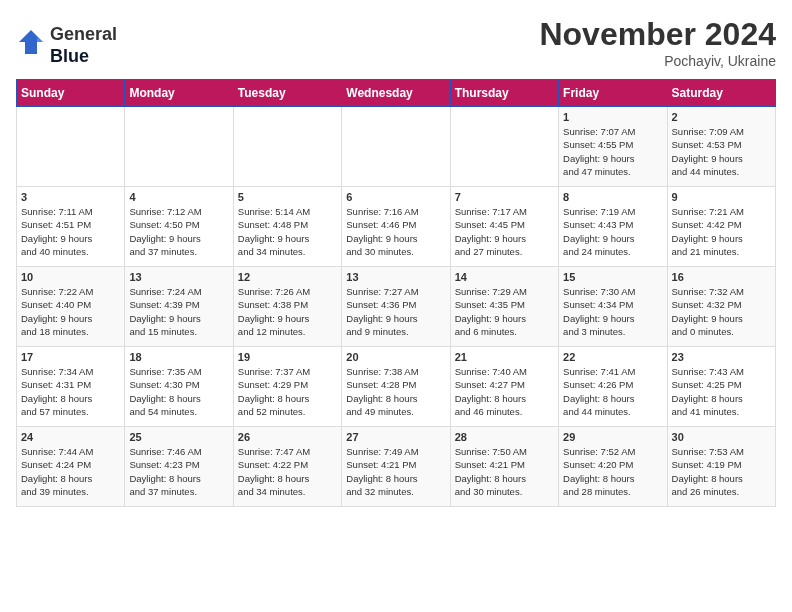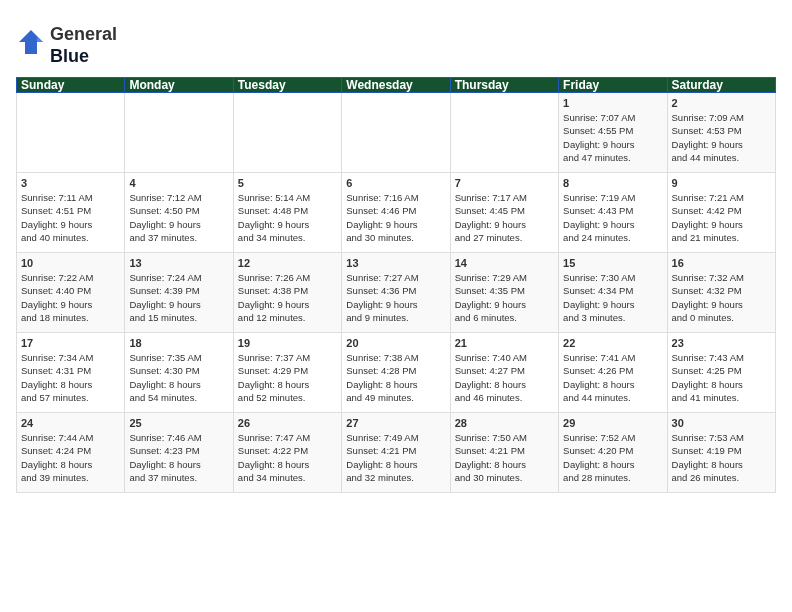--- a/index.html
+++ b/index.html
@@ -43,25 +43,25 @@
     .location {
       font-size: 14px;
       color: #555;
     }
     table {
       width: 100%;
       border-collapse: collapse;
       table-layout: fixed;
     }
     thead th {
-      background: #14532d;
+      background: #be185d;
       color: #fff;
       font-size: 12px;
       font-weight: bold;
-      padding: 0 4px;
+      padding: 6px 4px;
       text-align: left;
       border: 1px solid #2255bb;
     }
     tbody td {
       border: 1px solid #ddd;
       vertical-align: top;
       padding: 4px;
       height: 80px;
       background: #fff;
       font-size: 10px;
@@ -92,20 +92,22 @@
     <svg class="logo-icon" viewBox="0 0 40 40">
       <polygon points="20,4 36,20 28,20 28,36 12,36 12,20 4,20" fill="#3366cc"></polygon>
       <polygon points="28,14 36,20 28,20" fill="#5588ee"></polygon>
     </svg>
     <div class="logo-text">
       <div class="logo-general">General</div>
       <div class="logo-blue">Blue</div>
     </div>
   </div>
   <div class="title-block">
+    <div class="month-title">November 2024</div>
+    <div class="location">Pochayiv, Ukraine</div>
   </div>
 </div>
 
 <table>
   <thead>
     <tr>
     <th>Sunday</th>
         <th>Monday</th>
         <th>Tuesday</th>
         <th>Wednesday</th>

